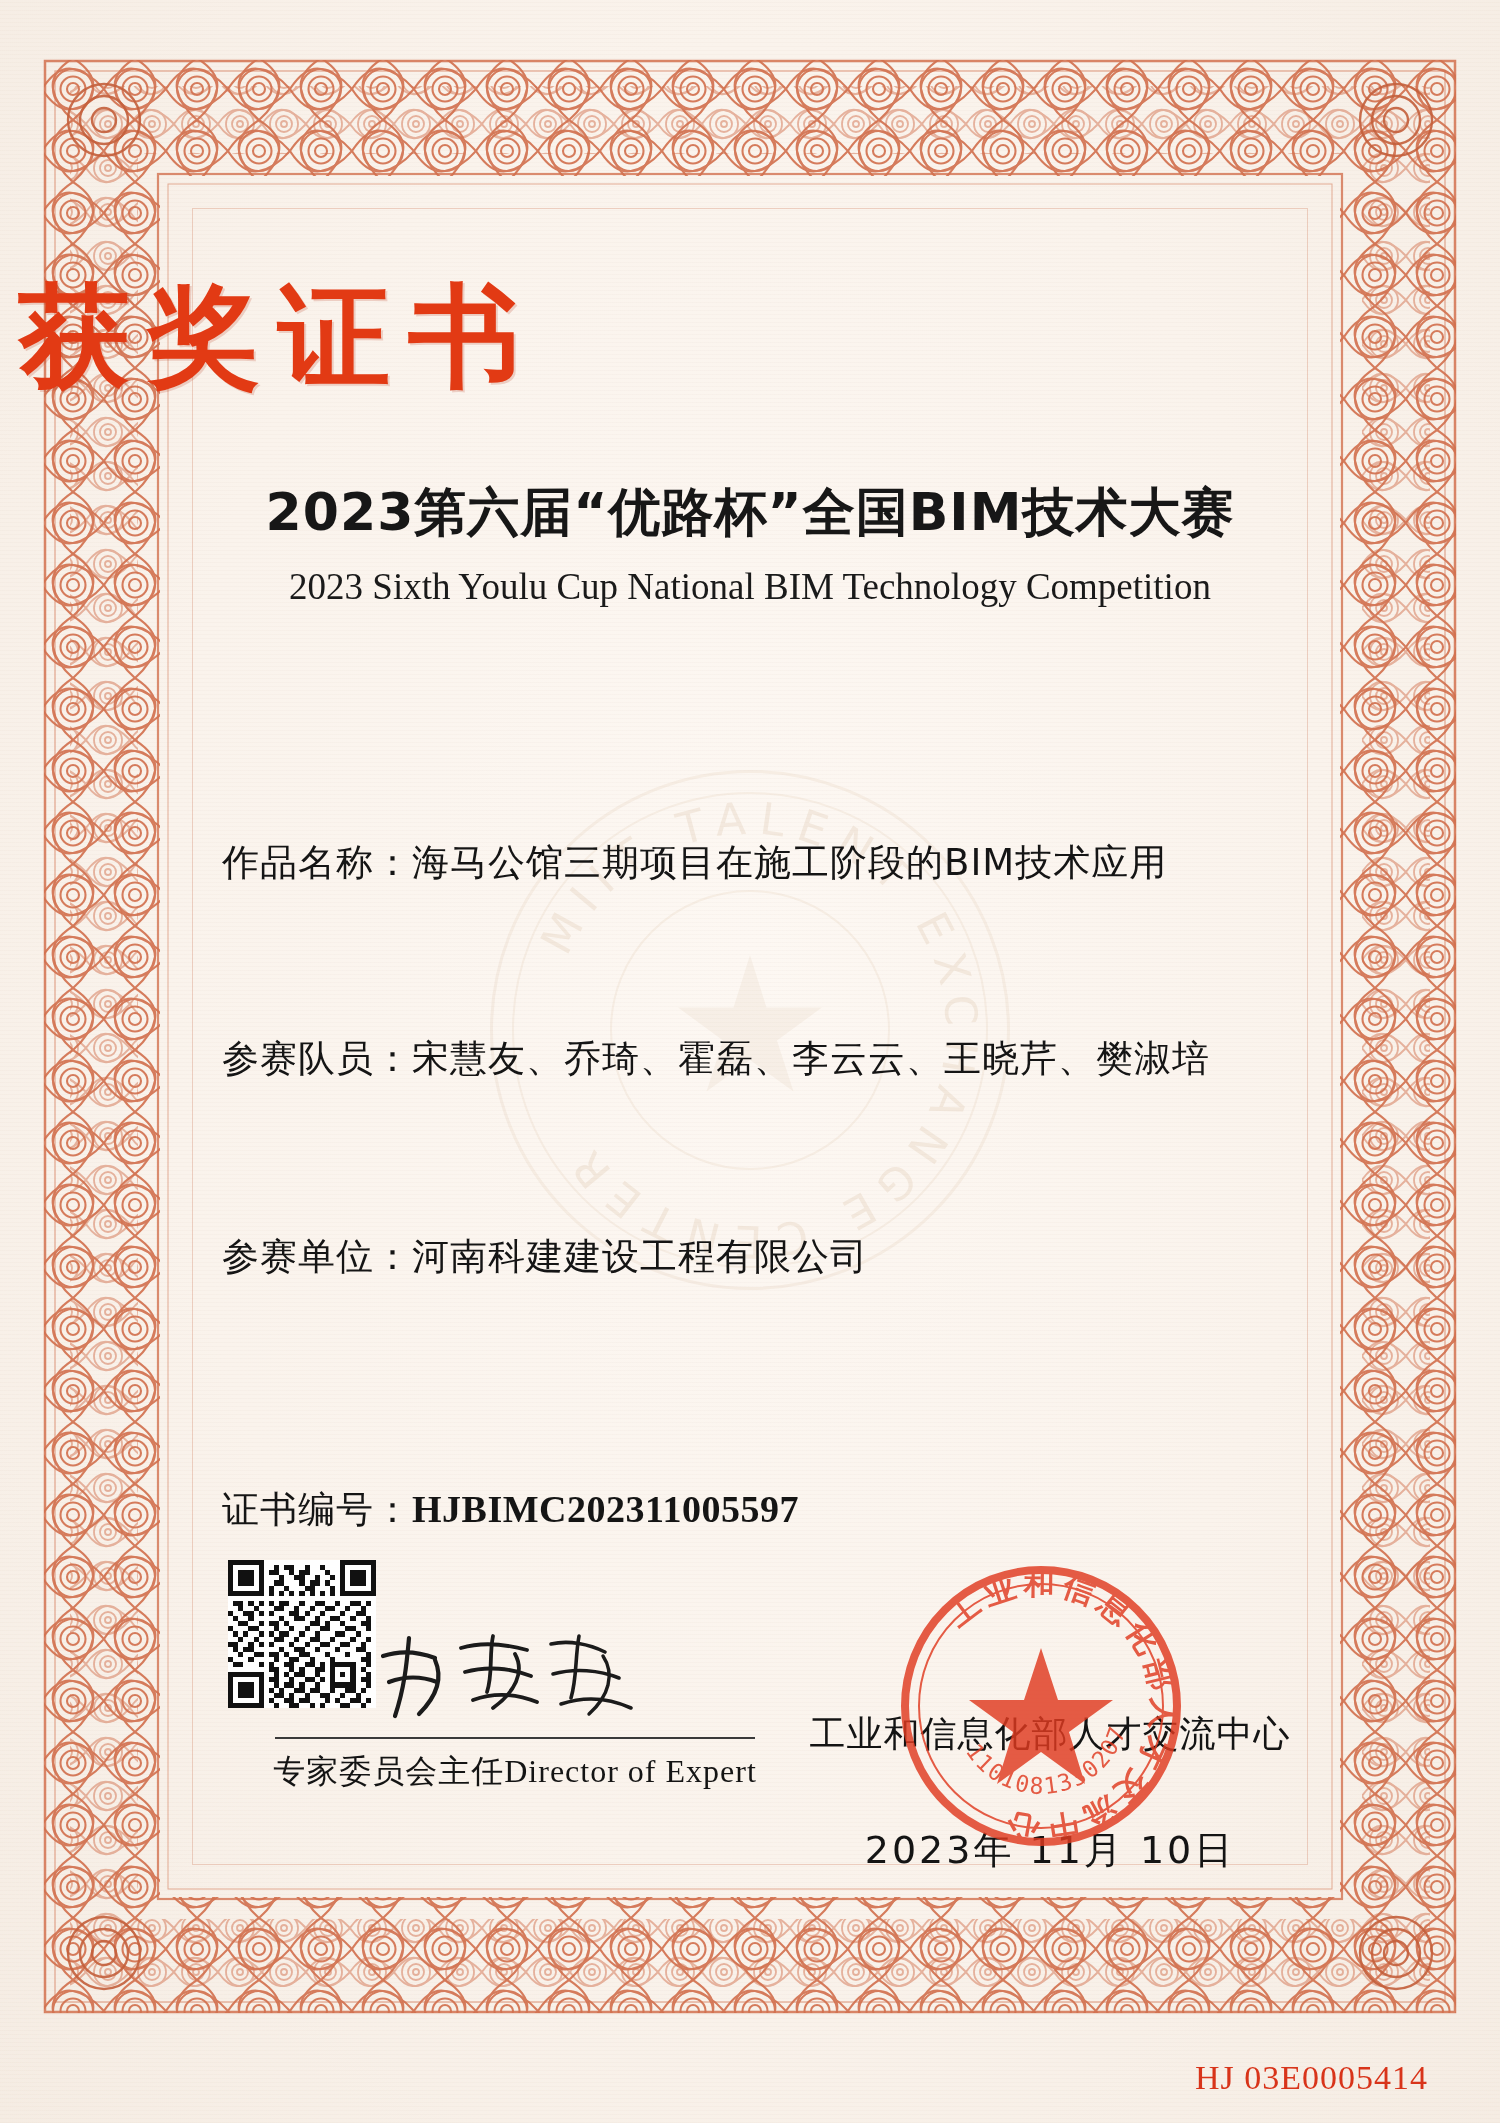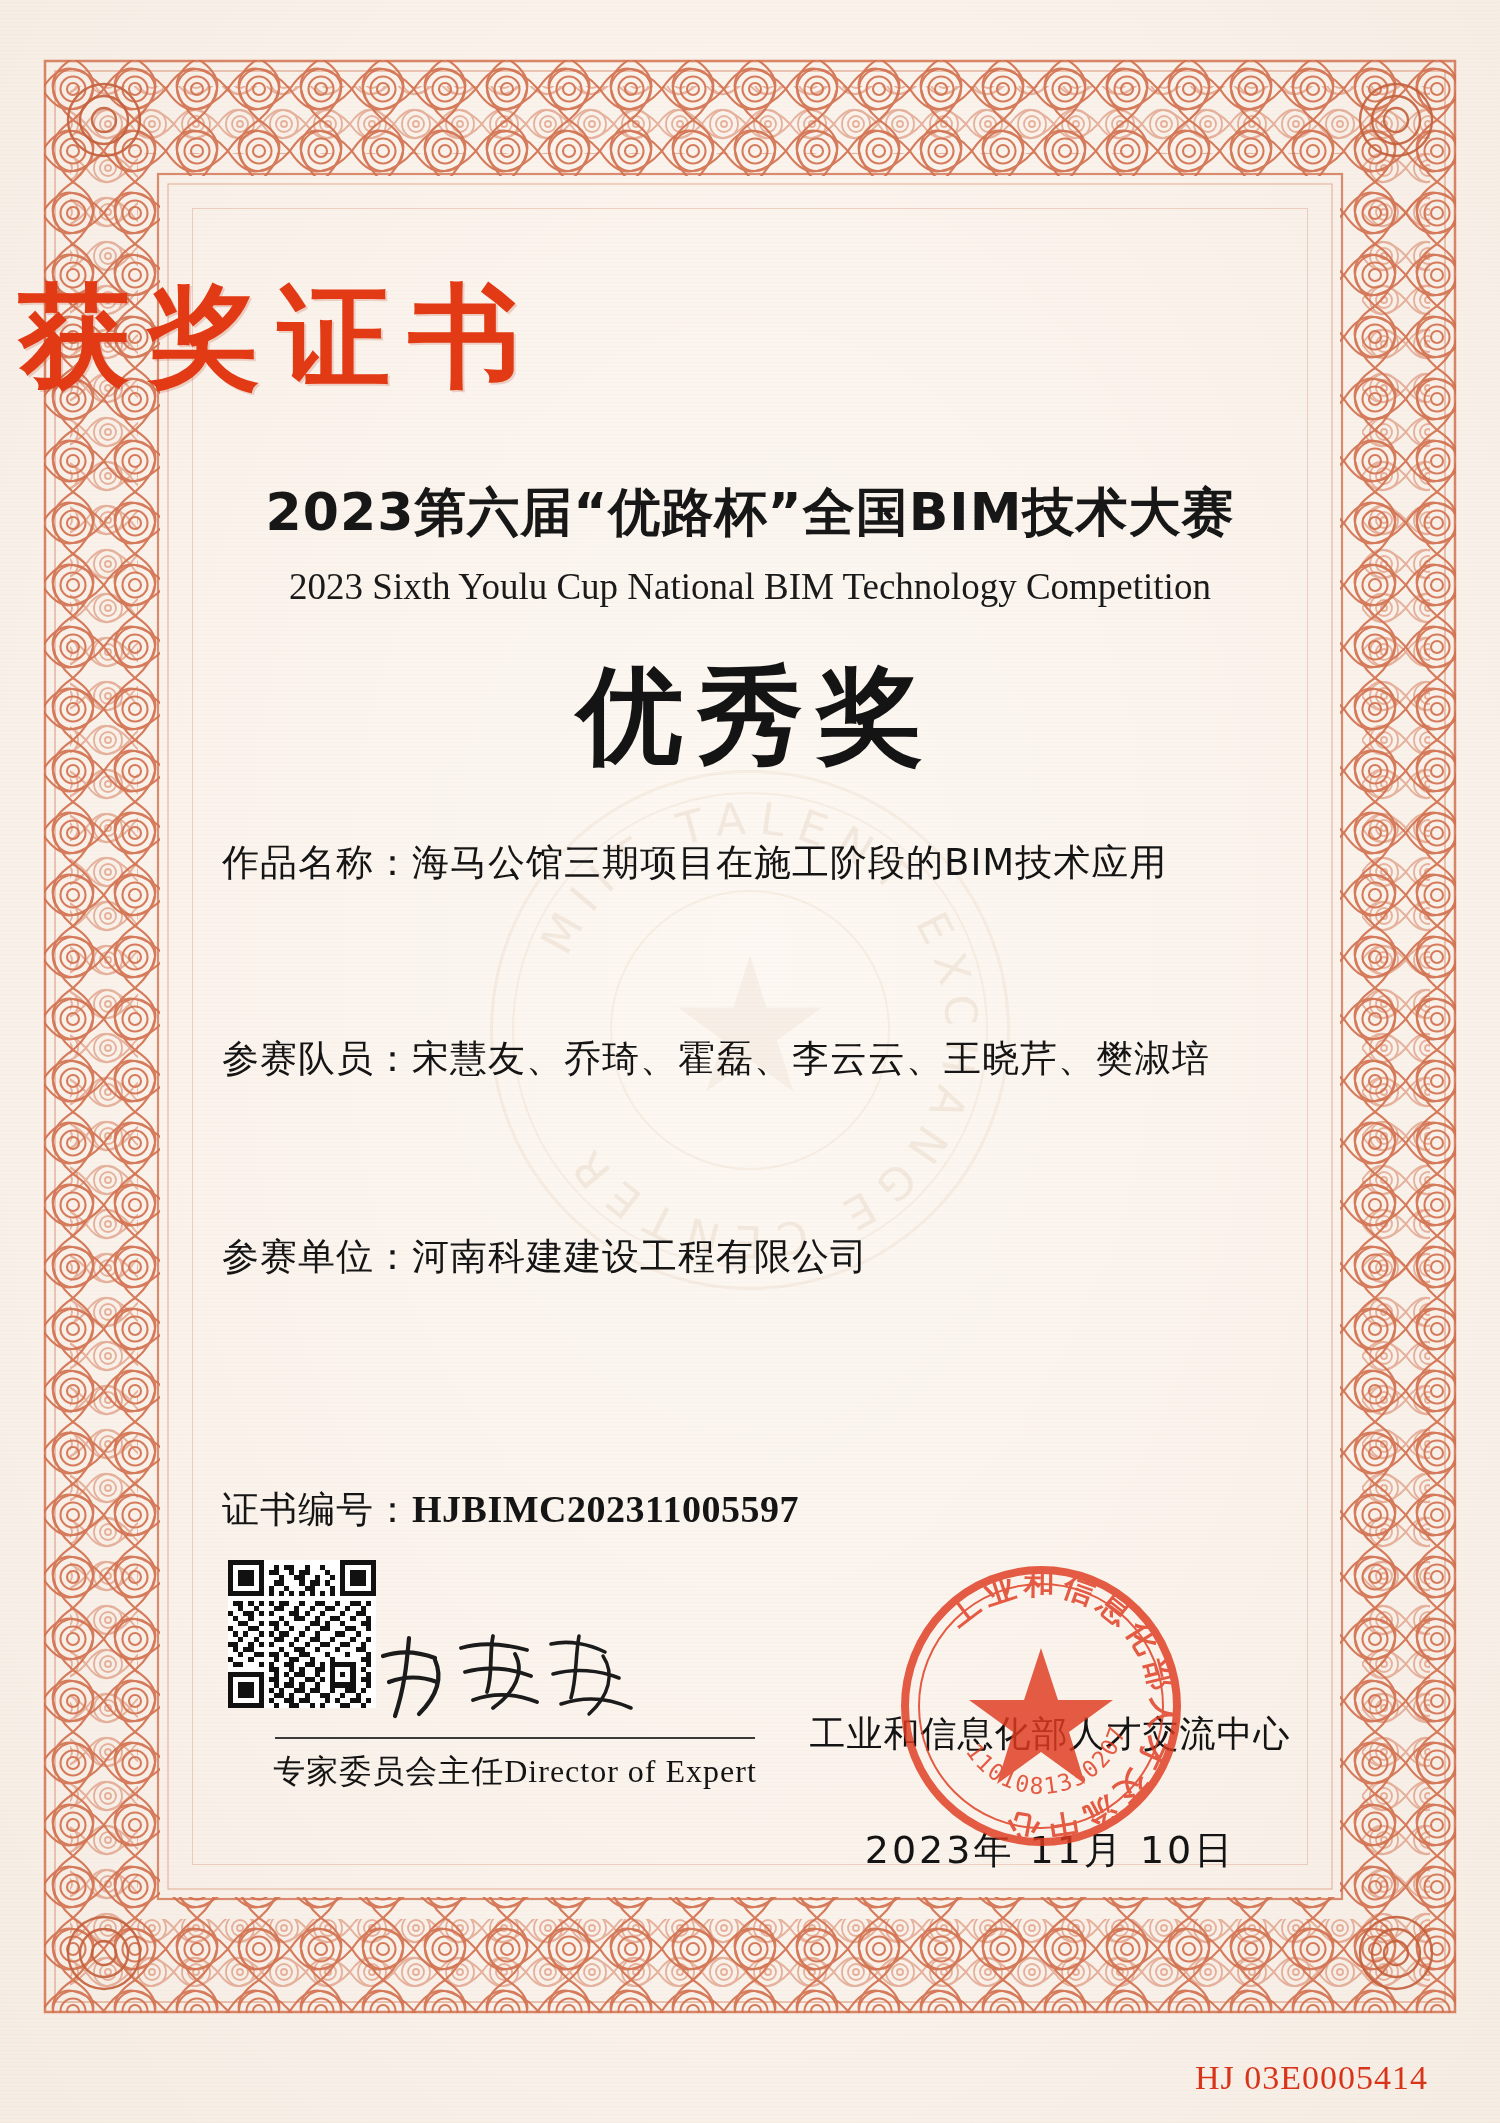--- a/index.html
+++ b/index.html
@@ -343,21 +343,20 @@
     </div>
   </div>
 
   <div class="content">
 
     <div class="main-title">获奖证书</div>
 
     <div class="subtitle-cn">2023第六届“优路杯”全国BIM技术大赛</div>
     <div class="subtitle-en">2023 Sixth Youlu Cup National BIM Technology Competition</div>
 
-    <div class="award-level">优秀奖</div>
 
     <div class="field field-work">
       <span class="label">作品名称：</span><span class="value">海马公馆三期项目在施工阶段的BIM技术应用</span>
     </div>
 
     <div class="field field-team">
       <span class="label">参赛队员：</span><span class="value">宋慧友、乔琦、霍磊、李云云、王晓芹、樊淑培</span>
     </div>
 
     <div class="field field-unit">

